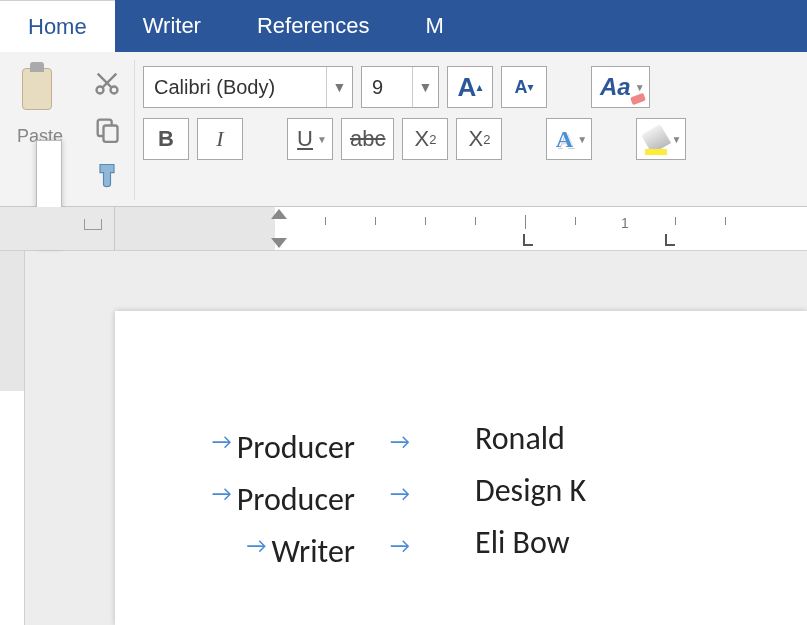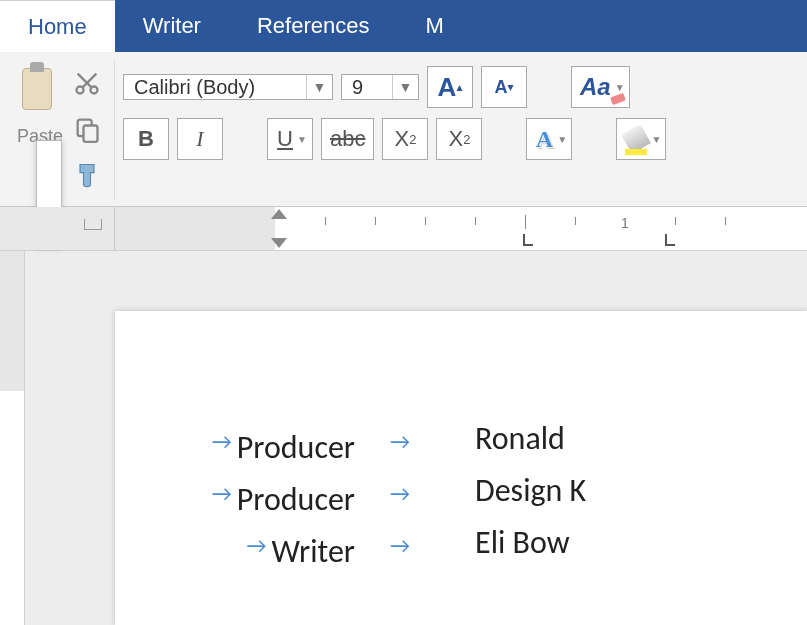--- a/index.html
+++ b/index.html
@@ -46,21 +46,21 @@
     border-right: 1px solid #ddd;
     padding-right: 10px;
     justify-content: space-between;
   }
   .clipboard-group {
     align-items: center;
   }
   .paste-area {
     display: flex;
     align-items: flex-start;
-    gap: 0;
+    gap: 20px;
     text-align: right;
   }
   .paste-btn {
     display: flex;
     flex-direction: column;
     align-items: center;
     cursor: pointer;
     padding: 2px 6px;
   }
   .paste-icon {
@@ -122,21 +122,21 @@
   .font-row {
     display: flex;
     gap: 8px;
     align-items: center;
   }
   .combo {
     display: flex;
     align-items: center;
     background: #fff;
     border: 1px solid #a8a8a8;
-    height: 26px;
+    height: 42px;
     font-size: 20px;
     color: #333;
   }
   .combo .text {
     padding: 0 10px;
     flex: 1;
     white-space: nowrap;
   }
   .combo .arrow {
     width: 26px;

